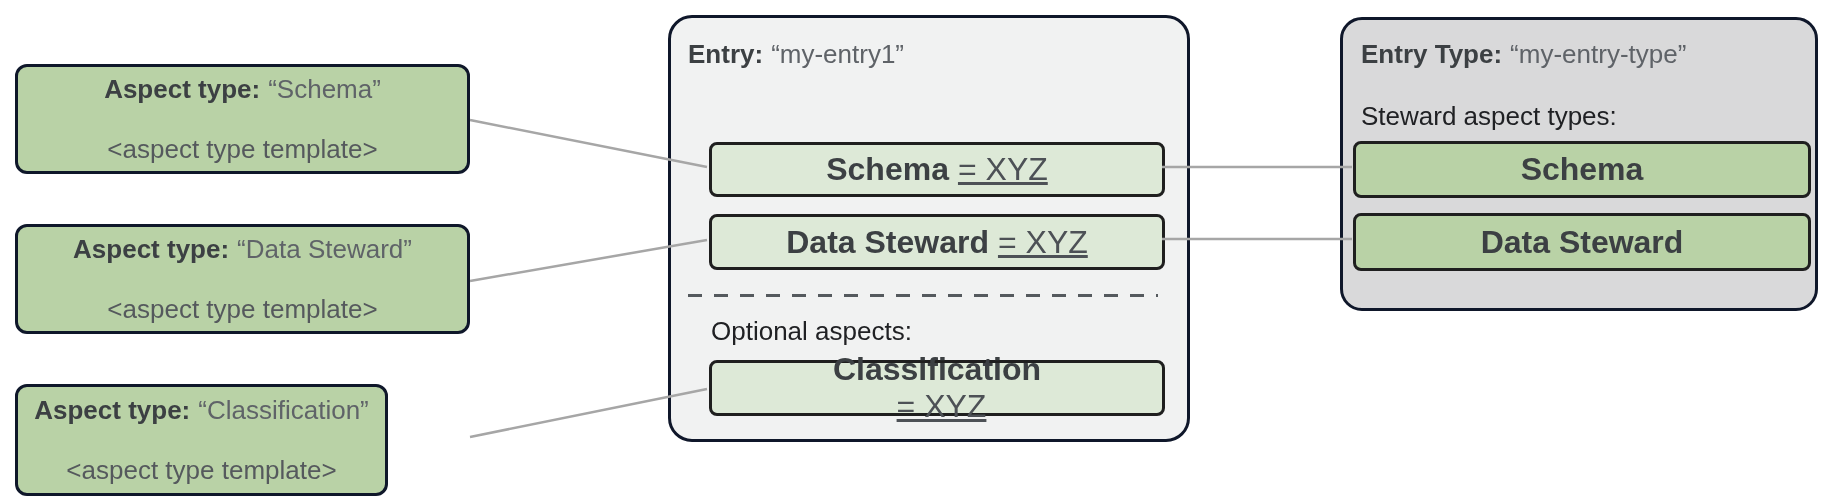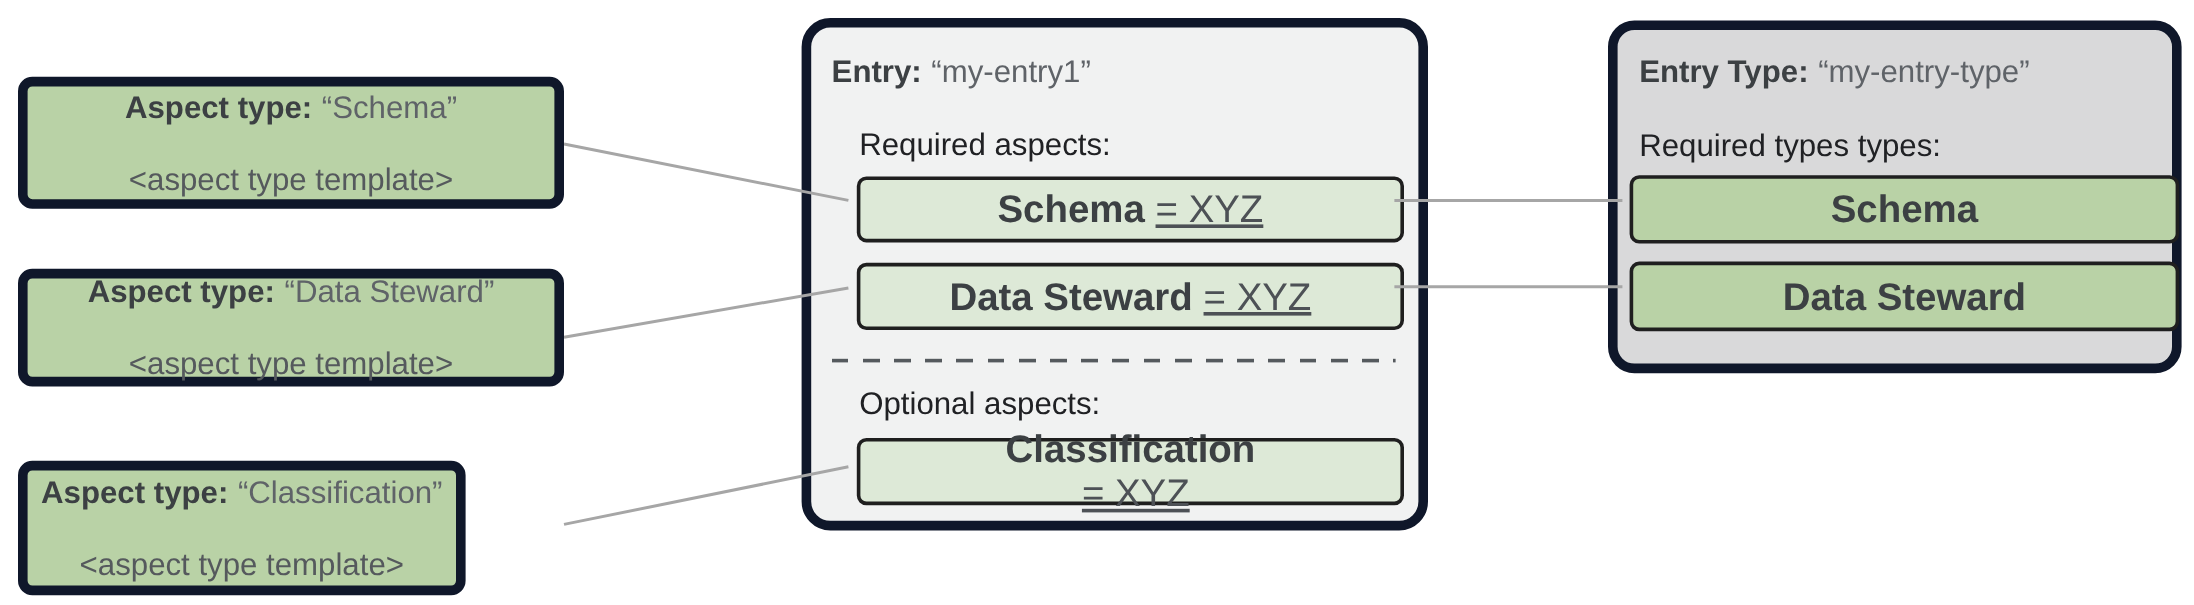--- a/index.html
+++ b/index.html
@@ -4,21 +4,21 @@
 <style>
   html, body { margin: 0; padding: 0; background: #ffffff; }
   .canvas {
     position: relative;
     width: 1828px;
     height: 504px;
     background: #ffffff;
     font-family: "Liberation Sans", sans-serif;
     overflow: hidden;
   }
-  .box { position: absolute; box-sizing: border-box; border: 8px solid #0f172a; z-index: 1; }
+  .box { position: absolute; box-sizing: border-box; border: 3px solid #0f172a; z-index: 1; }
   
   .aspect-card {
     background: #b9d2a6;
     border-radius: 12px;
     display: flex; flex-direction: column;
     align-items: center; justify-content: center;
     gap: 24px;
     z-index: 3;
   }
   .aspect-card .line1 { font-size: 26px; line-height: 26px; color: #3c4043; white-space: nowrap; }
@@ -70,40 +70,39 @@
     <line x1="1162" y1="239" x2="1352" y2="239" stroke="#a6a6a6" stroke-width="2.5"></line>
   </svg>
 
   <div class="box aspect-card" style="left:15px; top:64px; width:455px; height:110px;">
     <div class="line1">
       <b>Aspect type:</b><span class="val">“Schema”</span>
     </div>
     <div class="line2">&lt;aspect type template&gt;</div>
   </div>
 
-  <div class="box aspect-card" style="left:15px; top:224px; width:455px; height:98px;">
+  <div class="box aspect-card" style="left:15px; top:224px; width:455px; height:110px;">
     <div class="line1">
       <b>Aspect type:</b><span class="val">“Data Steward”</span>
     </div>
     <div class="line2">&lt;aspect type template&gt;</div>
   </div>
 
   <div class="box aspect-card" style="left:15px; top:384px; width:373px; height:112px;">
     <div class="line1">
       <b>Aspect type:</b><span class="val">“Classification”</span>
     </div>
     <div class="line2">&lt;aspect type template&gt;</div>
   </div>
 
   <div class="box entry-outer">
     <div class="title" style="left:17px; top:23px;">
       <b>Entry:</b><span class="val">“my-entry1”</span>
     </div>
 
-    <div class="section-label" style="left:40px; top:84px;">Required aspects:</div>
 
     <div class="inner-row pale" style="left:38px; top:124px; width:456px; height:55px;">
       <b>Schema</b>
         <span class="val">= XYZ</span>
     </div>
 
     <div class="inner-row pale" style="left:38px; top:196px; width:456px; height:56px;">
       <b>Data Steward</b>
         <span class="val">= XYZ</span>
     </div>
@@ -116,21 +115,21 @@
       <b>Classification</b>
         <span class="val">= XYZ</span>
     </div>
   </div>
 
   <div class="box entrytype-outer">
     <div class="title" style="left:18px; top:21px;">
       <b>Entry Type:</b><span class="val">“my-entry-type”</span>
     </div>
 
-    <div class="section-label" style="left:18px; top:83px;">Required types types:</div>
+    <div class="section-label" style="left:18px; top:83px;">Steward aspect types:</div>
 
     <div class="inner-row green" style="left:10px; top:121px; width:458px; height:57px;">
       <b>Schema</b>
     </div>
 
     <div class="inner-row green" style="left:10px; top:193px; width:458px; height:58px;">
       <b>Data Steward</b>
     </div>
   </div>
 

